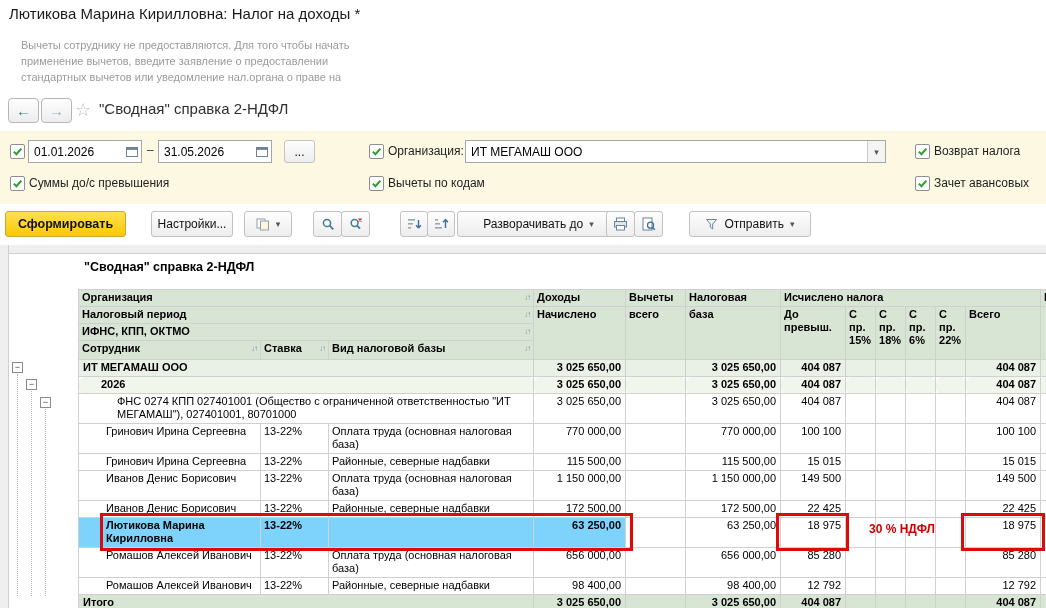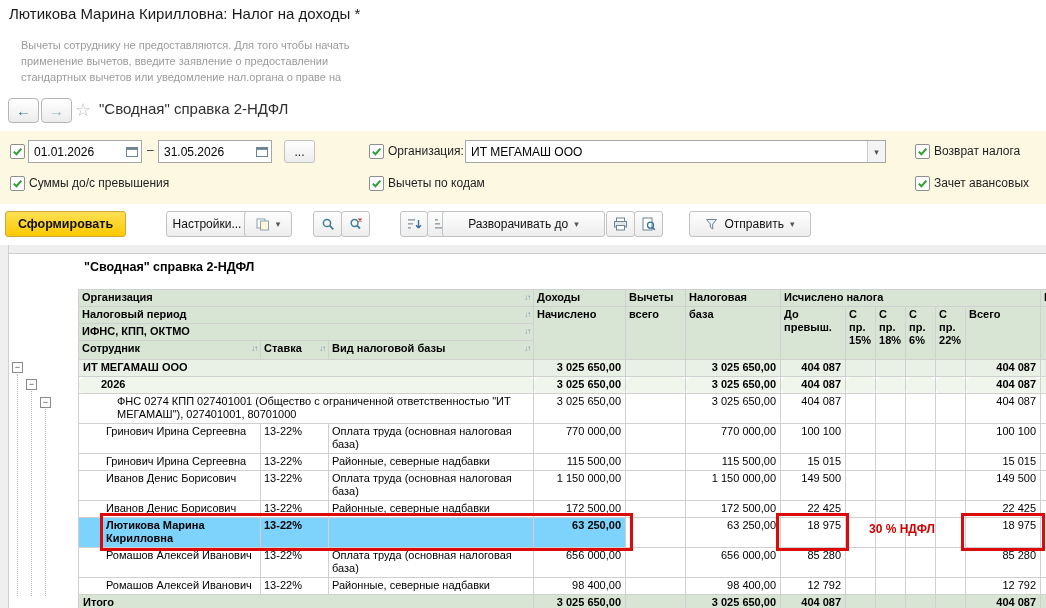--- a/index.html
+++ b/index.html
@@ -148,21 +148,21 @@
           <polyline points="1.8,5.6 4.4,8.2 9.4,2.6" fill="none" stroke="#2f9e2f" stroke-width="2"></polyline>
         </svg>
     </span>
     <span class="flabel" style="left:934px;top:45px">Зачет авансовых</span>
   </div>
 
   <div class="toolbar">
     <div class="btn tbtn gen" style="left:5px;width:121px">
       <span>Сформировать</span>
     </div>
-    <div class="btn tbtn" style="left:166px;width:82px">
+    <div class="btn tbtn" style="left:151px;width:82px">
       <span>Настройки...</span>
     </div>
     <div class="btn tbtn" style="left:244px;width:48px">
       <svg width="14" height="13" viewBox="0 0 14 13">
           <rect x="1" y="1" width="8" height="9" fill="#fff" stroke="#8aa0b0"></rect>
           <rect x="4.5" y="3" width="8" height="9" fill="#fdf7d8" stroke="#8aa0b0"></rect>
         </svg>
       <span class="ddarrow">▾</span>
     </div>
     <div class="btn tbtn" style="left:313px;width:29px">
@@ -187,21 +187,21 @@
         </svg>
     </div>
     <div class="btn tbtn" style="left:427px;width:28px">
       <svg width="15" height="14" viewBox="0 0 15 14">
           <rect x="1" y="2" width="3" height="1.6" fill="#9aa7b0"></rect>
           <rect x="1" y="6" width="5" height="1.6" fill="#9aa7b0"></rect>
           <rect x="1" y="10" width="7" height="1.6" fill="#9aa7b0"></rect>
           <path d="M11.5 11 v-7 M11.5 2.5 l-2.4 2.8 M11.5 2.5 l2.4 2.8" stroke="#3a6ea5" stroke-width="1.4" fill="none"></path>
         </svg>
     </div>
-    <div class="btn tbtn" style="left:442px;width:163px">
+    <div class="btn tbtn" style="left:457px;width:163px">
       <span>Разворачивать до</span>
       <span class="ddarrow">▾</span>
     </div>
     <div class="btn tbtn" style="left:606px;width:29px">
       <svg width="15" height="14" viewBox="0 0 15 14">
           <rect x="3.5" y="1" width="8" height="3.5" fill="#fff" stroke="#6d8494"></rect>
           <rect x="1.5" y="4.5" width="12" height="5.5" fill="#dfe7ec" stroke="#6d8494"></rect>
           <rect x="3.5" y="8.5" width="8" height="4.5" fill="#fff" stroke="#6d8494"></rect>
         </svg>
     </div>

